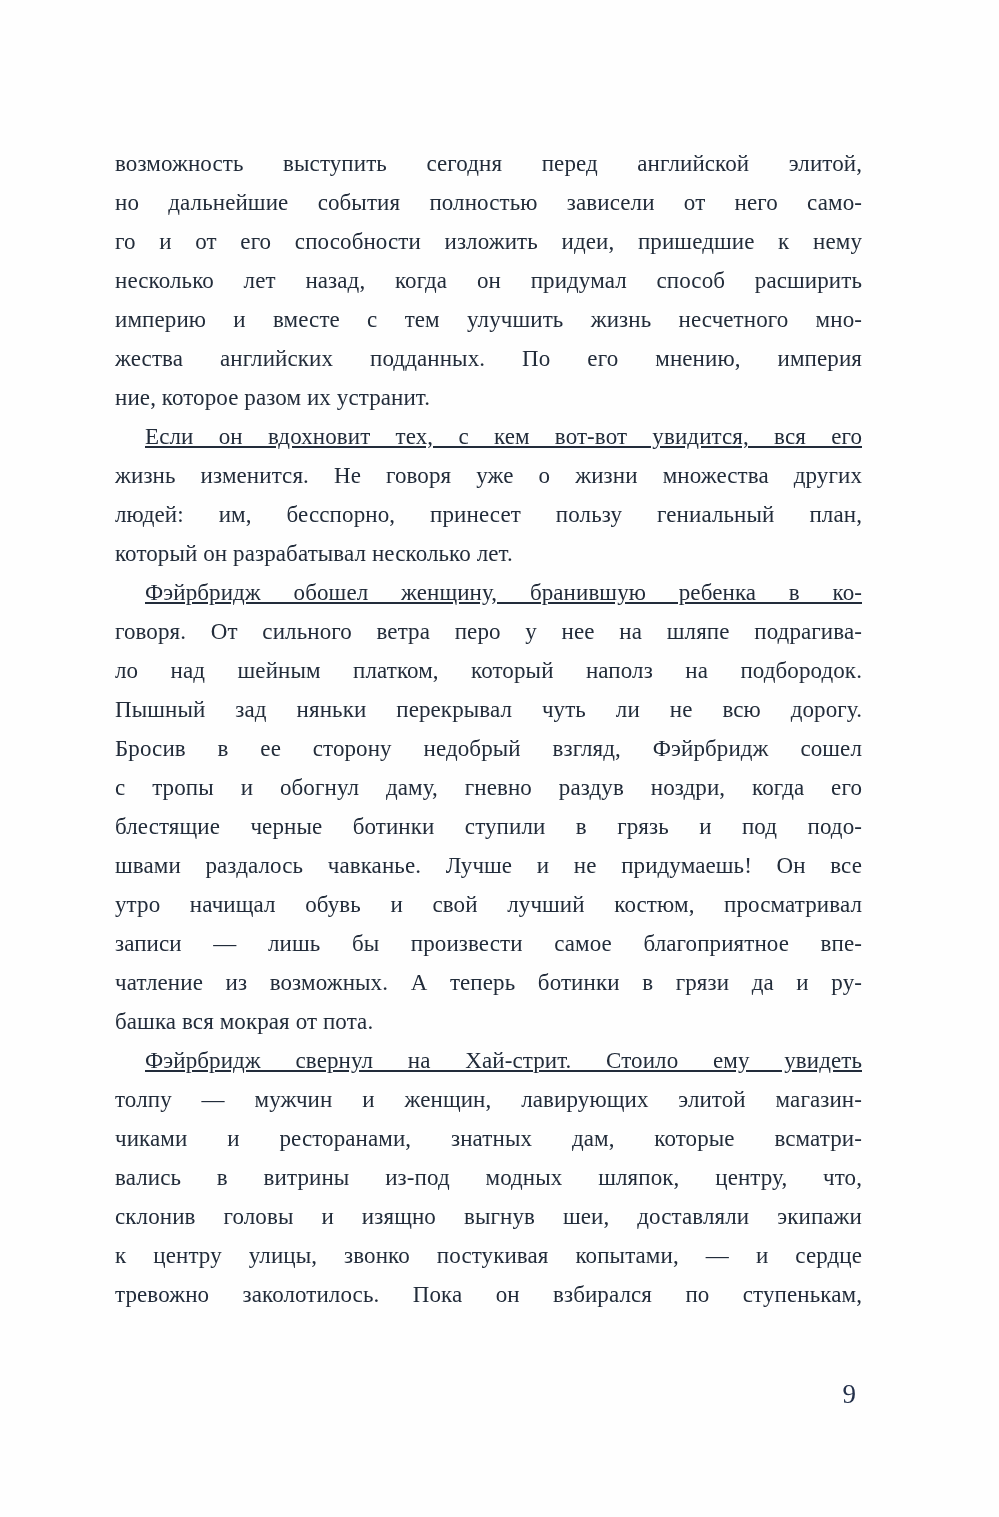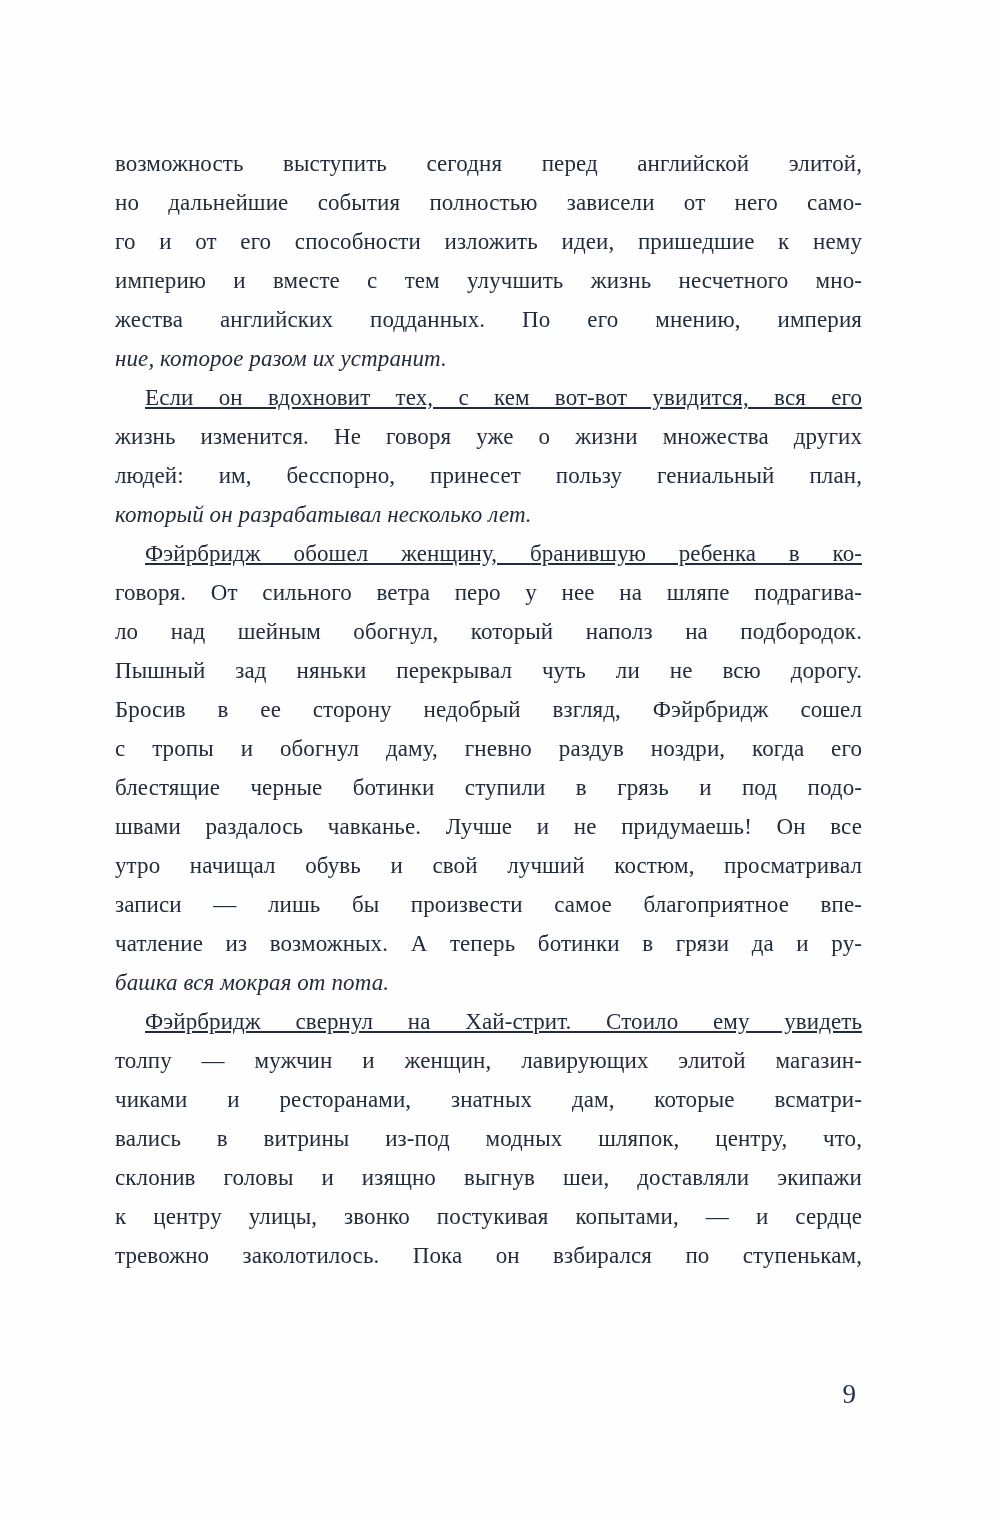--- a/index.html
+++ b/index.html
@@ -33,21 +33,20 @@
     text-align: justify;
     text-align-last: justify;
     white-space: normal;
   }
   .line.indent {
     text-indent: 30px;
     text-decoration: underline;
   }
   .line.para-end {
     text-align-last: left;
-    font-style: italic;
   }
   .page-number {
     position: absolute;
     left: 115px;
     top: 1378px;
     width: 747px;
     text-align: right;
     padding-right: 6px;
     box-sizing: border-box;
     font-size: 27px;
@@ -58,36 +57,37 @@
 </head>
 <body>
 
 <div class="page">
   <div class="text-block">
 
     <div class="para">
       <div class="line">возможность выступить сегодня перед английской элитой,</div>
       <div class="line">но дальнейшие события полностью зависели от него само-</div>
       <div class="line">го и от его способности изложить идеи, пришедшие к нему</div>
+      <div class="line">несколько лет назад, когда он придумал способ расширить</div>
       <div class="line">империю и вместе с тем улучшить жизнь несчетного мно-</div>
       <div class="line">жества английских подданных. По его мнению, империя</div>
       <div class="line para-end">ние, которое разом их устранит.</div>
     </div>
 
     <div class="para">
       <div class="line indent">Если он вдохновит тех, с кем вот-вот увидится, вся его</div>
       <div class="line">жизнь изменится. Не говоря уже о жизни множества других</div>
       <div class="line">людей: им, бесспорно, принесет пользу гениальный план,</div>
       <div class="line para-end">который он разрабатывал несколько лет.</div>
     </div>
 
     <div class="para">
       <div class="line indent">Фэйрбридж обошел женщину, бранившую ребенка в ко-</div>
       <div class="line">говоря. От сильного ветра перо у нее на шляпе подрагива-</div>
-      <div class="line">ло над шейным обогнул, который наполз на подбородок.</div>
+      <div class="line">ло над шейным платком, который наполз на подбородок.</div>
       <div class="line">Пышный зад няньки перекрывал чуть ли не всю дорогу.</div>
       <div class="line">Бросив в ее сторону недобрый взгляд, Фэйрбридж сошел</div>
       <div class="line">с тропы и обогнул даму, гневно раздув ноздри, когда его</div>
       <div class="line">блестящие черные ботинки ступили в грязь и под подо-</div>
       <div class="line">швами раздалось чавканье. Лучше и не придумаешь! Он все</div>
       <div class="line">утро начищал обувь и свой лучший костюм, просматривал</div>
       <div class="line">записи — лишь бы произвести самое благоприятное впе-</div>
       <div class="line">чатление из возможных. А теперь ботинки в грязи да и ру-</div>
       <div class="line para-end">башка вся мокрая от пота.</div>
     </div>

